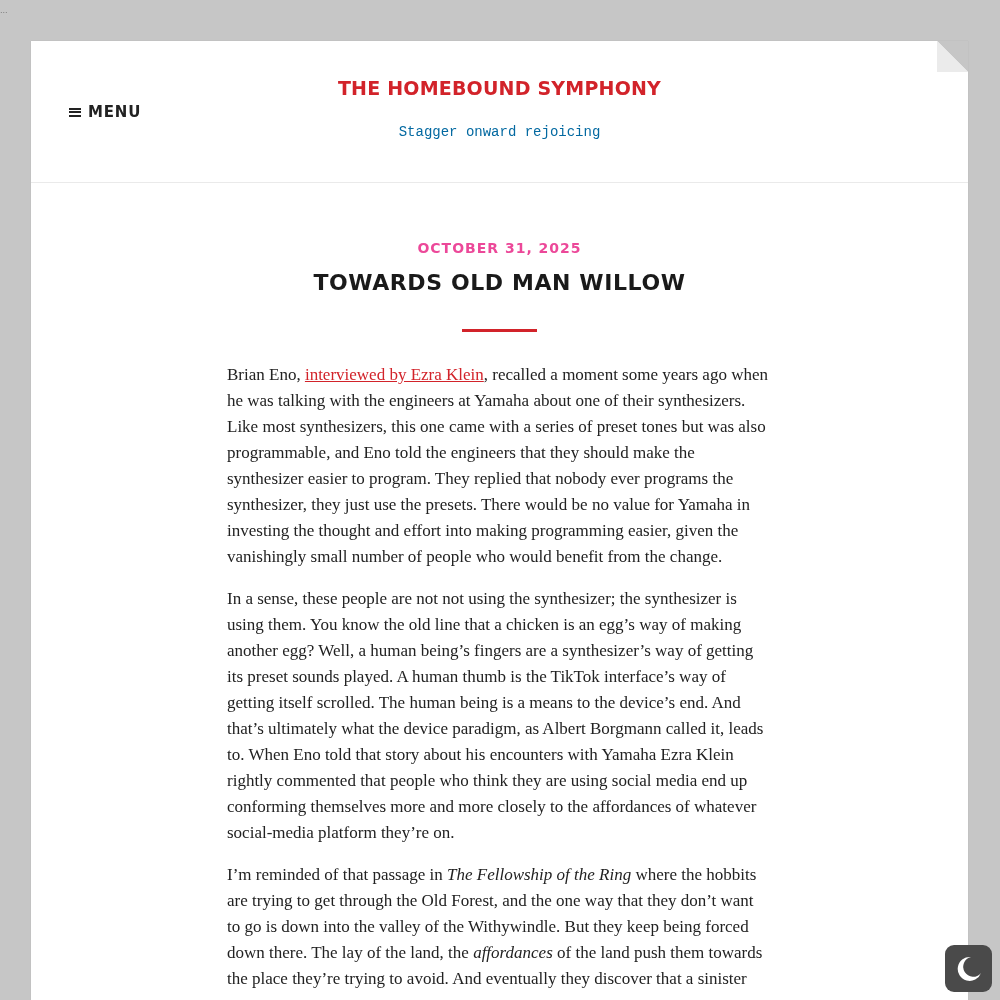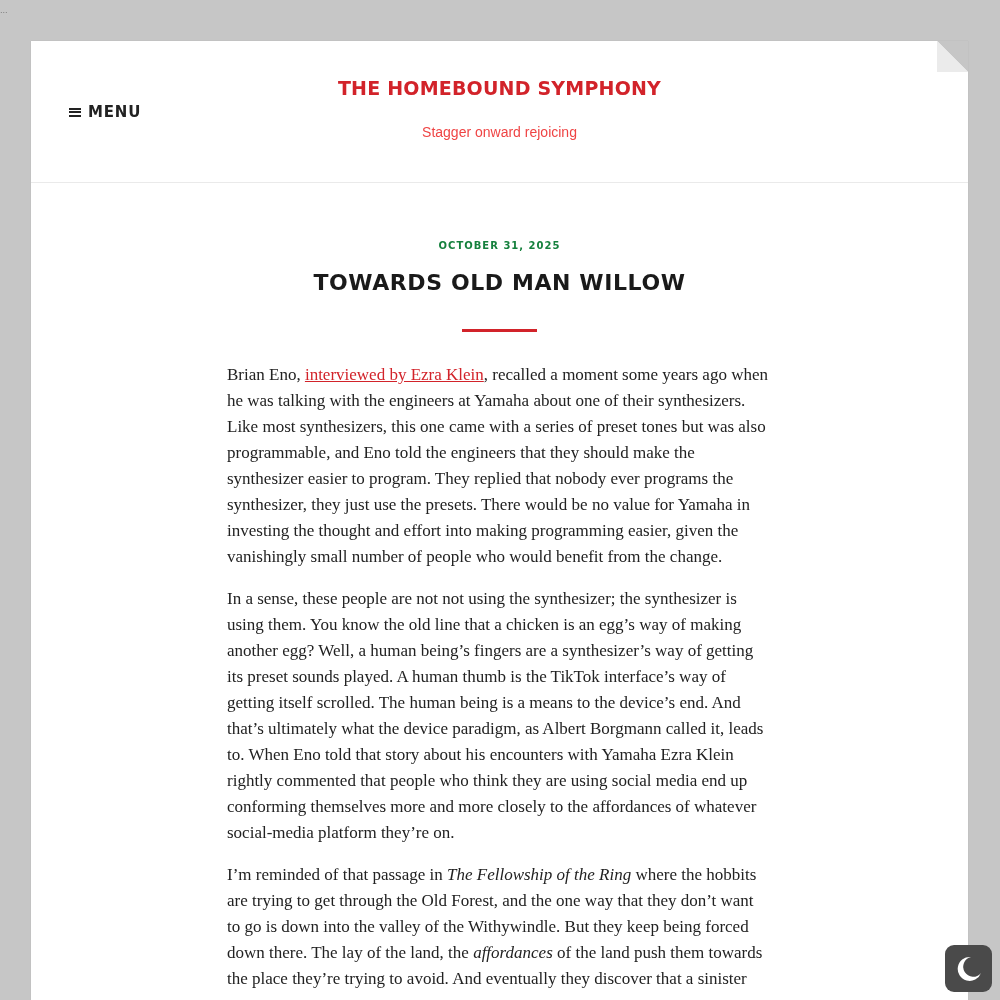--- a/index.html
+++ b/index.html
@@ -97,34 +97,34 @@
     font-size: 19px;
     letter-spacing: 0.2px;
     color: #d2232a;
     text-decoration: none;
   }
   .site-description {
     position: absolute;
     left: 0; right: 0;
     top: 83px;
     text-align: center;
-    font-family: Liberation Sans, sans-serif;
+    font-family: Liberation Mono, monospace;
     font-size: 14px;
-    color: #ef4444;
+    color: #0369a1;
   }
   .post-date {
     position: absolute;
     left: 0; right: 0;
     top: 199px;
     text-align: center;
     font-family: "DejaVu Sans", sans-serif;
-    font-size: 10px;
+    font-size: 14px;
     font-weight: bold;
     letter-spacing: 1px;
-    color: #15803d;
+    color: #ec4899;
   }
   .post-title {
     position: absolute;
     left: 0; right: 0;
     top: 229px;
     text-align: center;
     font-family: "DejaVu Sans", sans-serif;
     font-weight: bold;
     font-size: 22px;
     letter-spacing: 0.6px;

